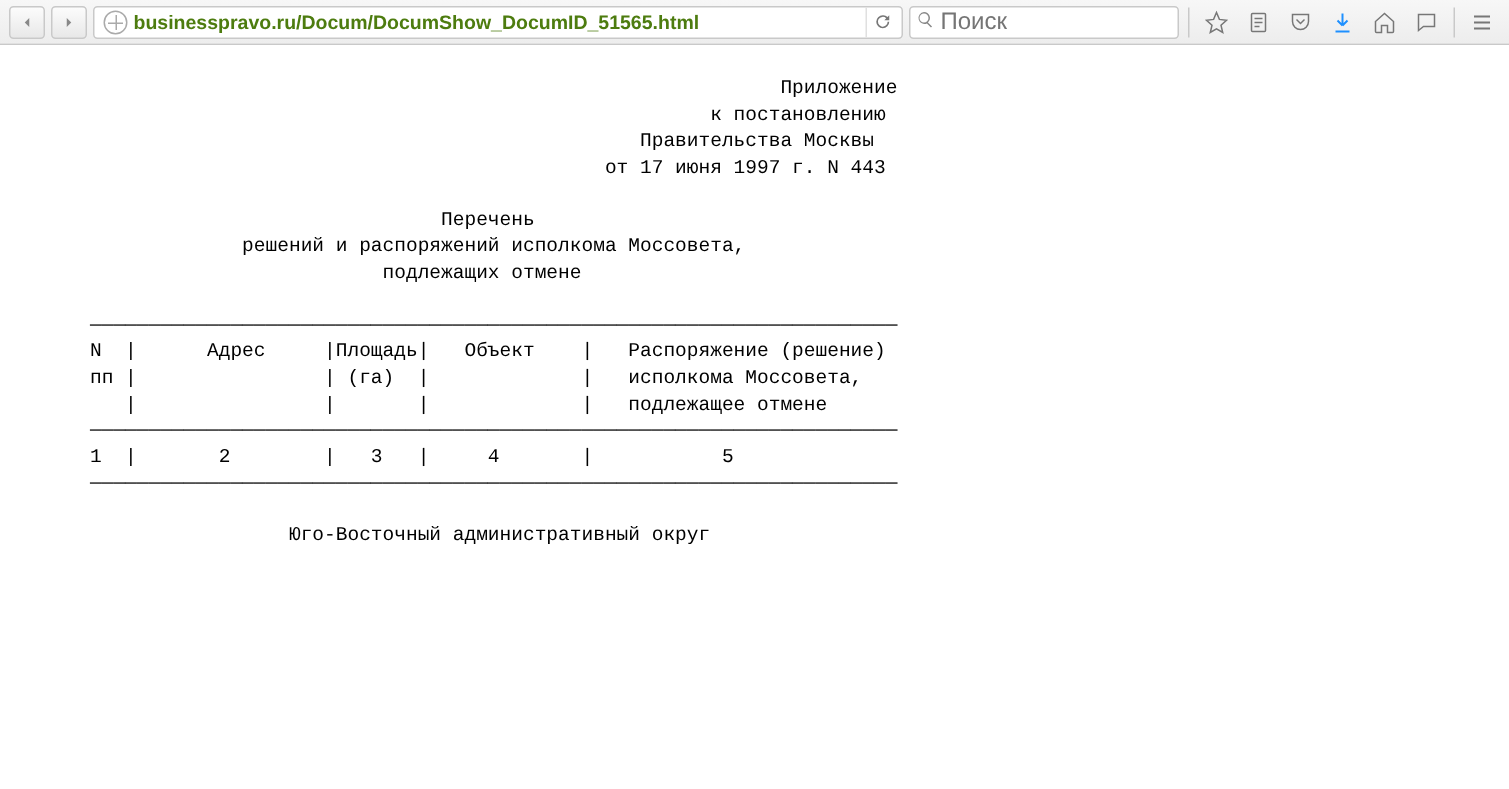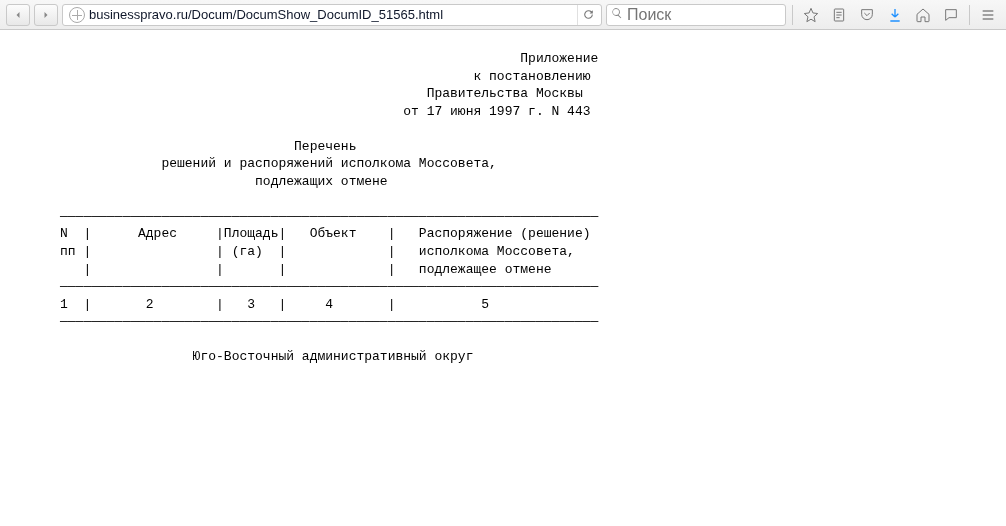--- a/index.html
+++ b/index.html
@@ -6,21 +6,21 @@
   html, body { width: 1006px; height: 526px; overflow: hidden; font-family: -apple-system, BlinkMacSystemFont, "Segoe UI", Arial, sans-serif; background: #fff; }
   
   
   .chrome { width: 100%; height: 30px; background: linear-gradient(#f7f7f7,#ededed); border-bottom: 1px solid #c9c9c9; display: flex; align-items: center; padding: 0 6px; gap: 4px; font-size: 12px; color: #666; }
   .nav-btn { width: 24px; height: 22px; border: 1px solid #c9c9c9; border-radius: 3px; background: linear-gradient(#fcfcfc,#e8e8e8); display:flex; align-items:center; justify-content:center; cursor:pointer; }
   .nav-btn svg { width:12px; height:12px; fill:#888; }
   .url-bar { flex: 1; height: 22px; border: 1px solid #c9c9c9; border-radius: 3px; background: #fff; display:flex; align-items:center; padding: 0 2px; }
   .globe { width:16px; height:16px; border:1px solid #aaa; border-radius:50%; margin: 0 4px; position:relative; flex-shrink:0; }
   .globe::before { content:""; position:absolute; top:2px; left:7px; width:1px; height:10px; background:#aaa; }
   .globe::after { content:""; position:absolute; top:7px; left:2px; width:10px; height:1px; background:#aaa; }
-  .url-text { flex:1; font-size: 13px; color:#0f172a; white-space:nowrap; overflow:hidden; }
+  .url-text { flex:1; font-size: 13px; color:#4d7c0f; white-space:nowrap; overflow:hidden;font-weight:bold; }
   .reload { width:22px; display:flex; align-items:center; justify-content:center; border-left:1px solid #e0e0e0; height:20px; cursor:pointer; color:#777; }
   .search-bar { width: 180px; height:22px; border:1px solid #c9c9c9; border-radius:3px; background:#fff; display:flex; align-items:center; padding:0 4px; gap:4px; }
   .search-bar .mag { color:#888; font-size:12px; }
   .search-bar input { border:none; outline:none; font-size:16px; color:#999; width:100%; background:transparent; }
   .sep { width:1px; height:20px; background:#c9c9c9; margin:0 2px; }
   .tb-icon { width:24px; height:22px; display:flex; align-items:center; justify-content:center; cursor:pointer; color:#777; }
   .tb-icon svg { width:16px; height:16px; fill:#777; }
   .dl svg { fill:#1e90ff; }
   
   

